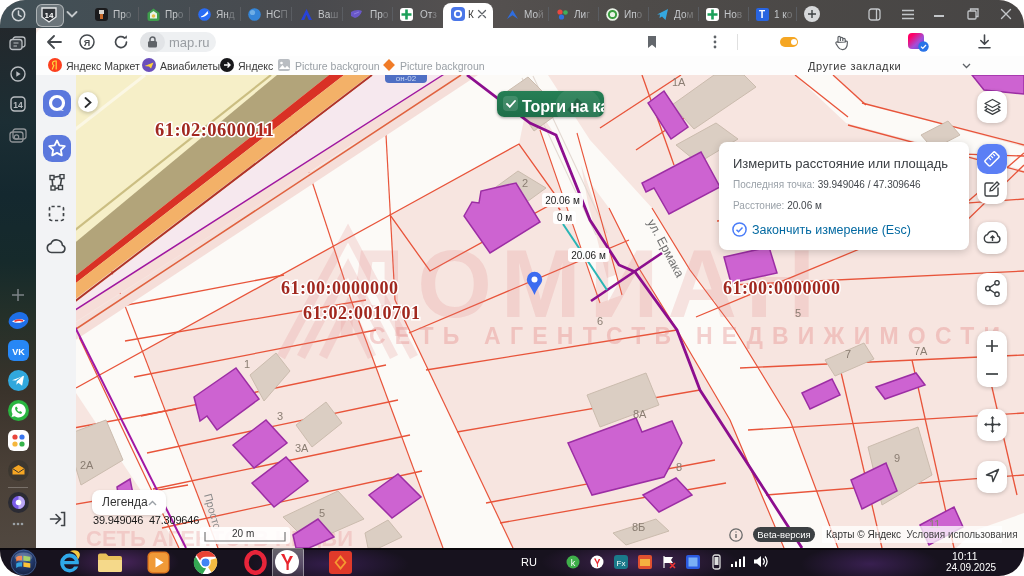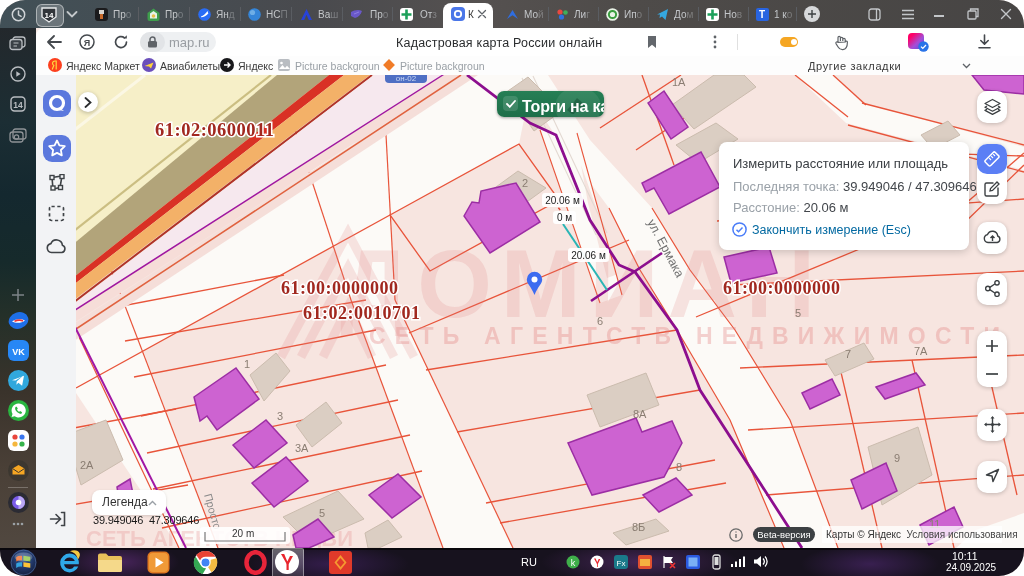--- a/index.html
+++ b/index.html
@@ -23,21 +23,21 @@
   
   #sidebar{position:absolute;left:0;top:28px;width:36px;height:520px;
     background:linear-gradient(180deg,#23282c 0%,#1c2e34 18%,#14282f 32%,#162a2b 45%,#243029 55%,#3a332b 70%,#4a4037 85%,#514840 100%);}
   
   #map{position:absolute;left:36px;top:75px;width:988px;height:473px;background:#f7e5e0;overflow:hidden;}
   
   #toolpanel{position:absolute;left:0px;top:0px;width:40px;height:473px;background:#f2f3f5;}
   
   #mpanel{position:absolute;left:683px;top:67px;width:250px;height:108px;background:#fff;border-radius:8px;
     box-shadow:0 2px 8px rgba(0,0,0,.18);}
-  .mrow{position:absolute;left:14px;font-size:13px;color:#42464b;white-space:nowrap;}
+  .mrow{position:absolute;left:14px;font-size:10px;color:#42464b;white-space:nowrap;}
   .mgray{color:#9aa1a8;}
   
   .rbtn{position:absolute;left:941px;width:30px;background:#fff;border-radius:10px;
     box-shadow:0 1px 4px rgba(0,0,0,.22);}
   
   #torgi{position:absolute;left:461px;top:16px;width:107px;height:26px;border-radius:7px;
     background:linear-gradient(180deg,#267f55,#1d6e48);box-shadow:0 1px 3px rgba(0,0,0,.35);overflow:hidden;}
   
   #legend{position:absolute;left:56px;top:415px;width:74px;height:25px;background:#fff;border-radius:8px;
     box-shadow:0 1px 3px rgba(0,0,0,.15);font-size:12px;color:#333;line-height:25px;text-align:left;}
@@ -191,21 +191,20 @@
     </svg>
 
     <div class="abs" style="left:104px;top:4px;width:76px;height:20px;background:#eef0f2;border-radius:10px;"></div>
     <div class="abs" style="left:104px;top:4px;width:25px;height:20px;background:#e2e4e7;border-radius:10px;"></div>
     <svg class="abs" style="left:111px;top:8px" width="11" height="12" viewBox="0 0 11 12">
       <rect x="1" y="5" width="9" height="6.5" rx="1.5" fill="#5f6368"></rect>
       <path d="M3 5V3.5a2.5 2.5 0 0 1 5 0V5" fill="none" stroke="#5f6368" stroke-width="1.5"></path>
     </svg>
     <div class="abs" style="left:133px;top:6.5px;font-size:13px;color:#999da2">map.ru</div>
 
-    <div class="abs" style="left:360px;top:7.5px;font-size:12.5px;color:#2a2c2e;white-space:nowrap;letter-spacing:0.2px">Кадастровая карта России онлайн</div>
 
     <svg class="abs" style="left:610px;top:7px" width="12" height="14" viewBox="0 0 12 14">
       <path d="M2 1h8v12L6 9.8 2 13z" fill="#63676c"></path>
     </svg>
 
     <svg class="abs" style="left:677px;top:7px" width="4" height="14" viewBox="0 0 4 14">
       <circle cx="2" cy="2" r="1.4" fill="#5f6368"></circle>
         <circle cx="2" cy="7" r="1.4" fill="#5f6368"></circle>
         <circle cx="2" cy="12" r="1.4" fill="#5f6368"></circle>
     </svg>

